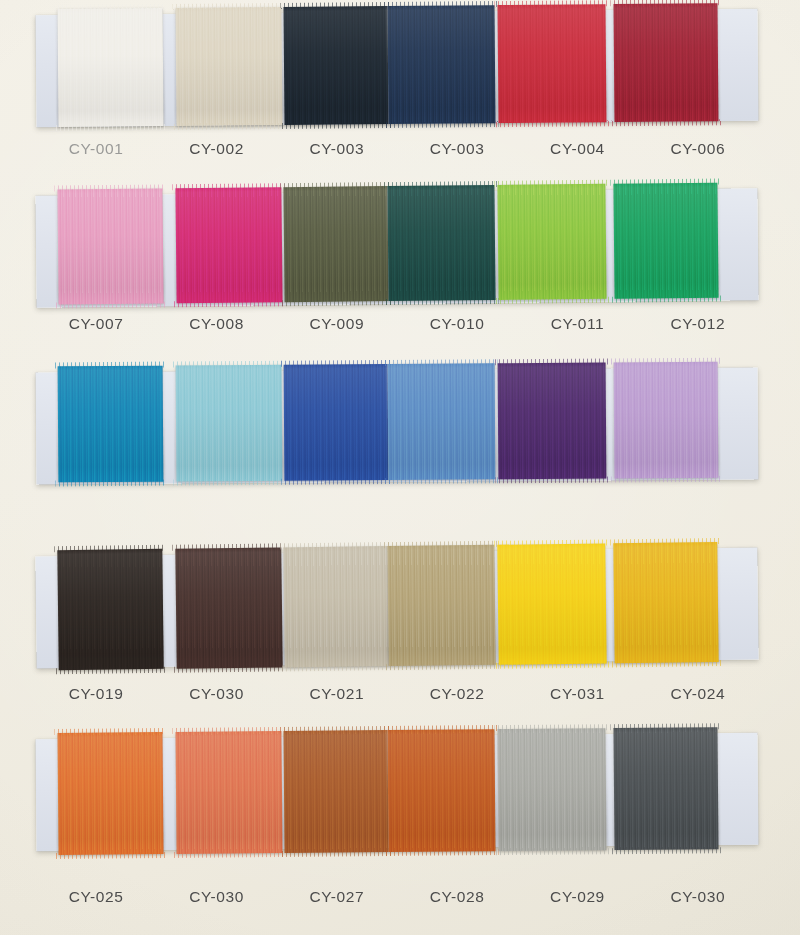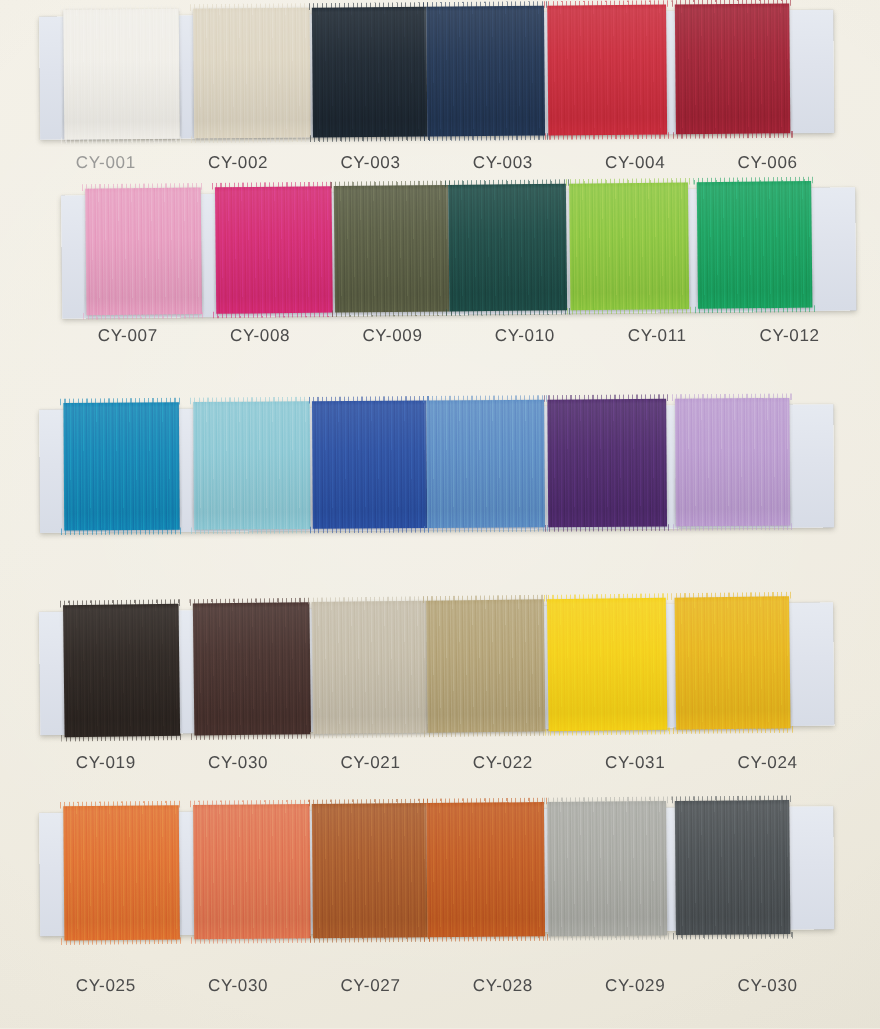--- a/index.html
+++ b/index.html
@@ -157,21 +157,21 @@
         </div>
         <div class="labels" style="top: 140px;">
           <div class="label faint">CY-001</div>
           <div class="label">CY-002</div>
           <div class="label">CY-003</div>
           <div class="label">CY-003</div>
           <div class="label">CY-004</div>
           <div class="label">CY-006</div>
         </div>
       </div>
-      <div class="row" style="top: 160px; margin-left: 20px;">
+      <div class="row" style="top: 178px;">
         <div class="card" style="top: 14px; transform: rotate(-0.6deg);"></div>
         <div class="swatches" style="top: 8px; height: 115px; transform: rotate(-0.6deg);">
           <div class="swatch-slot" title="CY-007 — soft pink" style="position: absolute; left: 22px; width: 105px; height: 115px;">
             <div class="swatch" style="background: rgb(231, 157, 192); color: rgb(231, 157, 192);">
               <div class="fuzz-top"></div>
               <div class="fuzz-bot"></div>
             </div>
           </div>
           <div class="swatch-slot" title="CY-008 — magenta" style="position: absolute; left: 140px; width: 106px; height: 115px;">
             <div class="swatch" style="background: rgb(212, 42, 114); color: rgb(212, 42, 114);">

